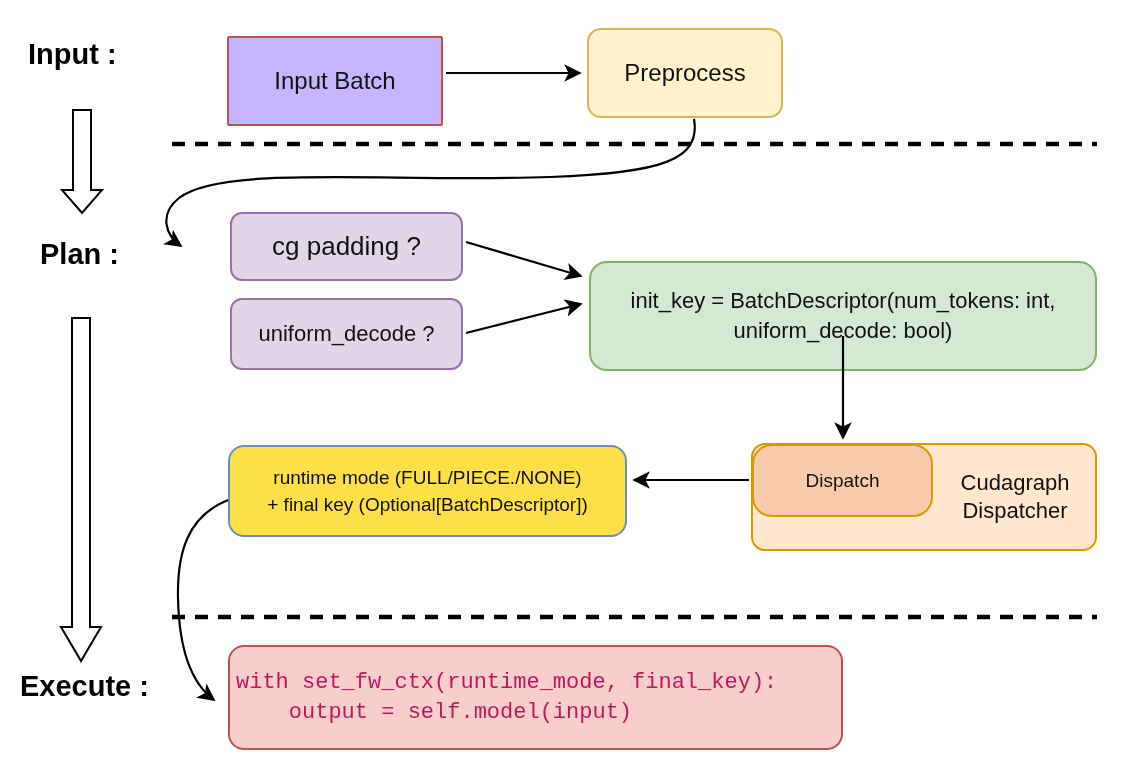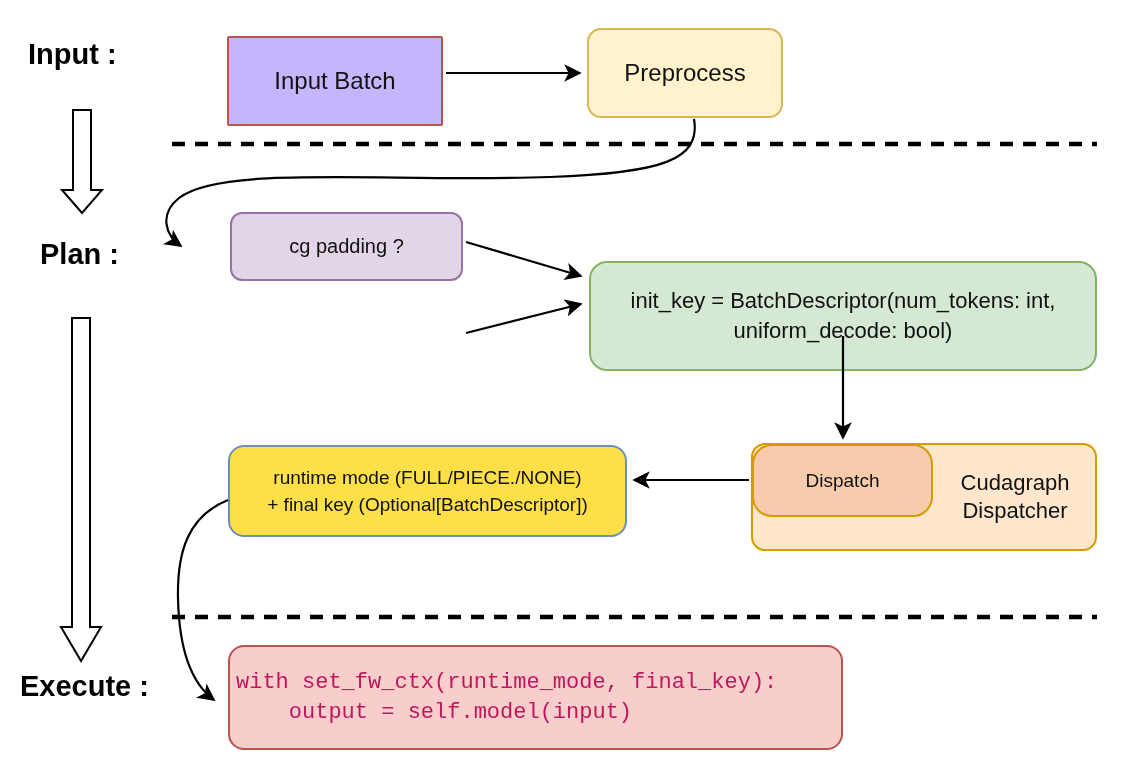--- a/index.html
+++ b/index.html
@@ -35,21 +35,21 @@
     margin-top:8px;
   }
   .node-preprocess{
     left:587px;top:28px;width:196px;height:90px;
     background:#FFF2CC;border:2px solid #D6B656;border-radius:14px;
     font-size:24px;
   }
   .node-cg-padding{
     left:230px;top:212px;width:233px;height:69px;
     background:#E1D5E7;border:2px solid #9673A6;border-radius:12px;
-    font-size:20px;
+    font-size:26px;
   }
   .node-uniform-decode{
     left:230px;top:298px;width:233px;height:72px;
     background:#E1D5E7;border:2px solid #9673A6;border-radius:12px;
     font-size:22px;
   }
   .node-init-key{
     left:589px;top:225px;width:508px;height:110px;
     background:#D5E8D4;border:2px solid #82B366;border-radius:18px;
     font-size:22px;line-height:30px;margin-top:36px;
@@ -96,20 +96,21 @@
 
 <div class="canvas">
 
   <div class="stage-label" style="left:28px;top:38px;">Input :</div>
   <div class="stage-label" style="left:40px;top:238px;">Plan :</div>
   <div class="stage-label" style="left:20px;top:670px;">Execute :</div>
 
   <div class="node node-input-batch">Input Batch</div>
   <div class="node node-preprocess">Preprocess</div>
   <div class="node node-cg-padding">cg padding ?</div>
+  <div class="node node-uniform-decode">uniform_decode ?</div>
   <div class="node node-init-key">init_key = BatchDescriptor(num_tokens: int,
 uniform_decode: bool)</div>
 
   <div class="node node-cudagraph"></div>
   <div class="cudagraph-text">Cudagraph
 Dispatcher</div>
   <div class="node node-dispatch">Dispatch</div>
 
   <div class="node node-runtime">runtime mode (FULL/PIECE./NONE)
 + final key (Optional[BatchDescriptor])</div>

